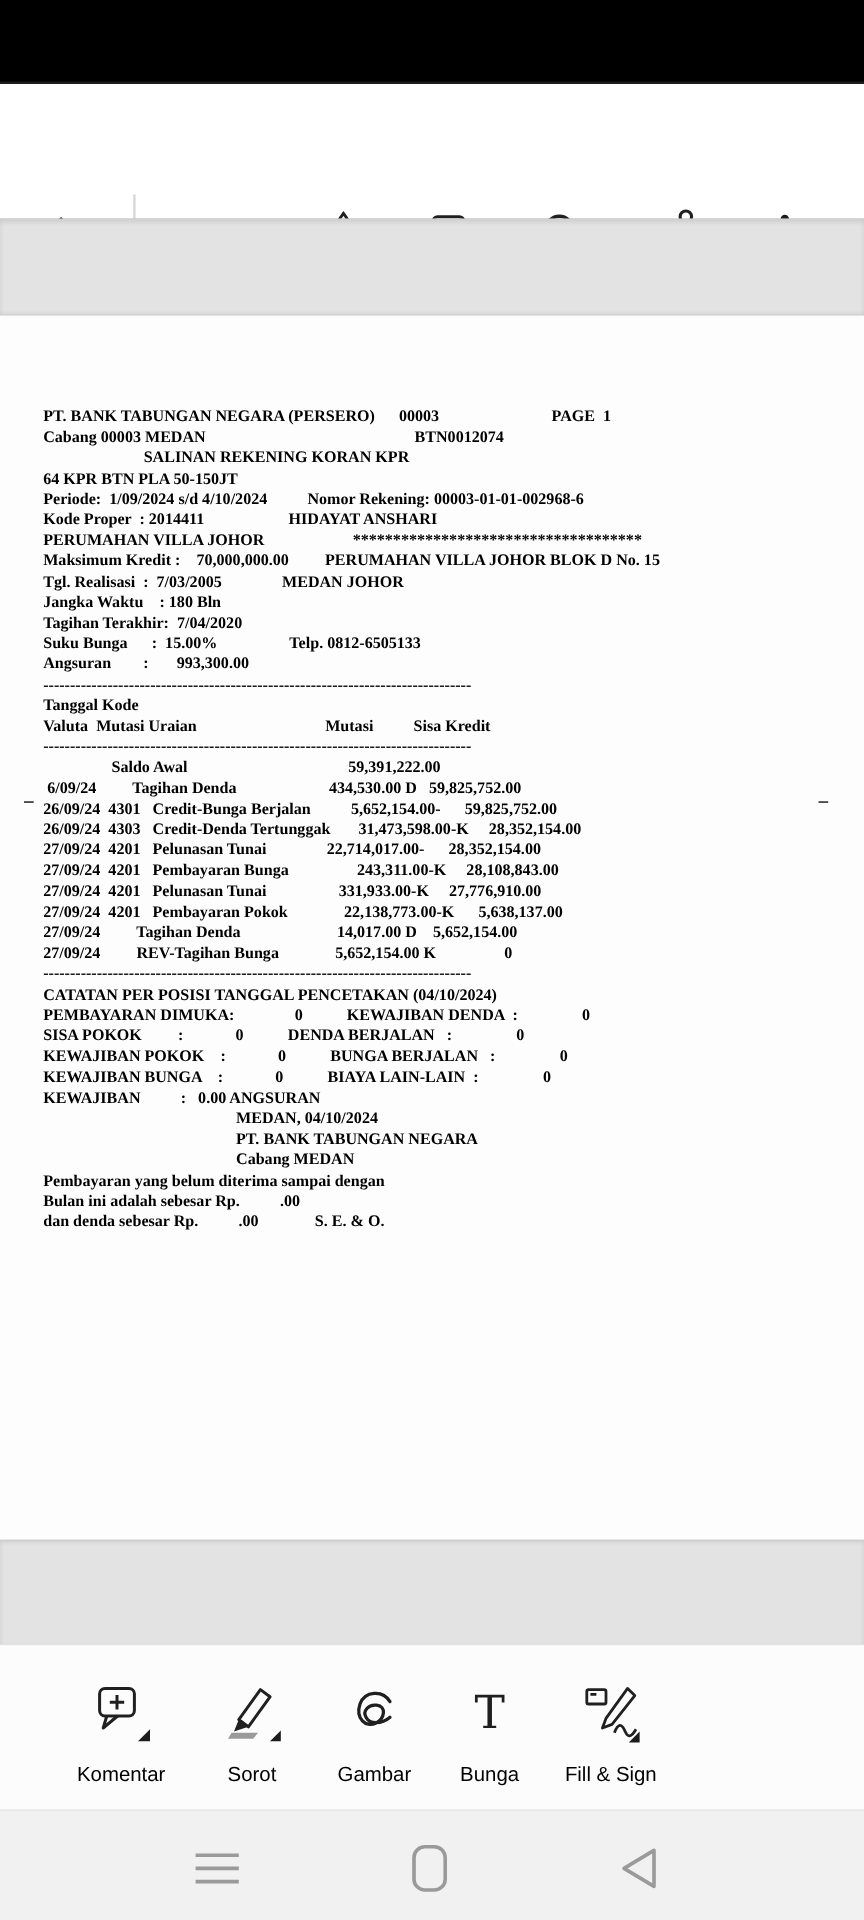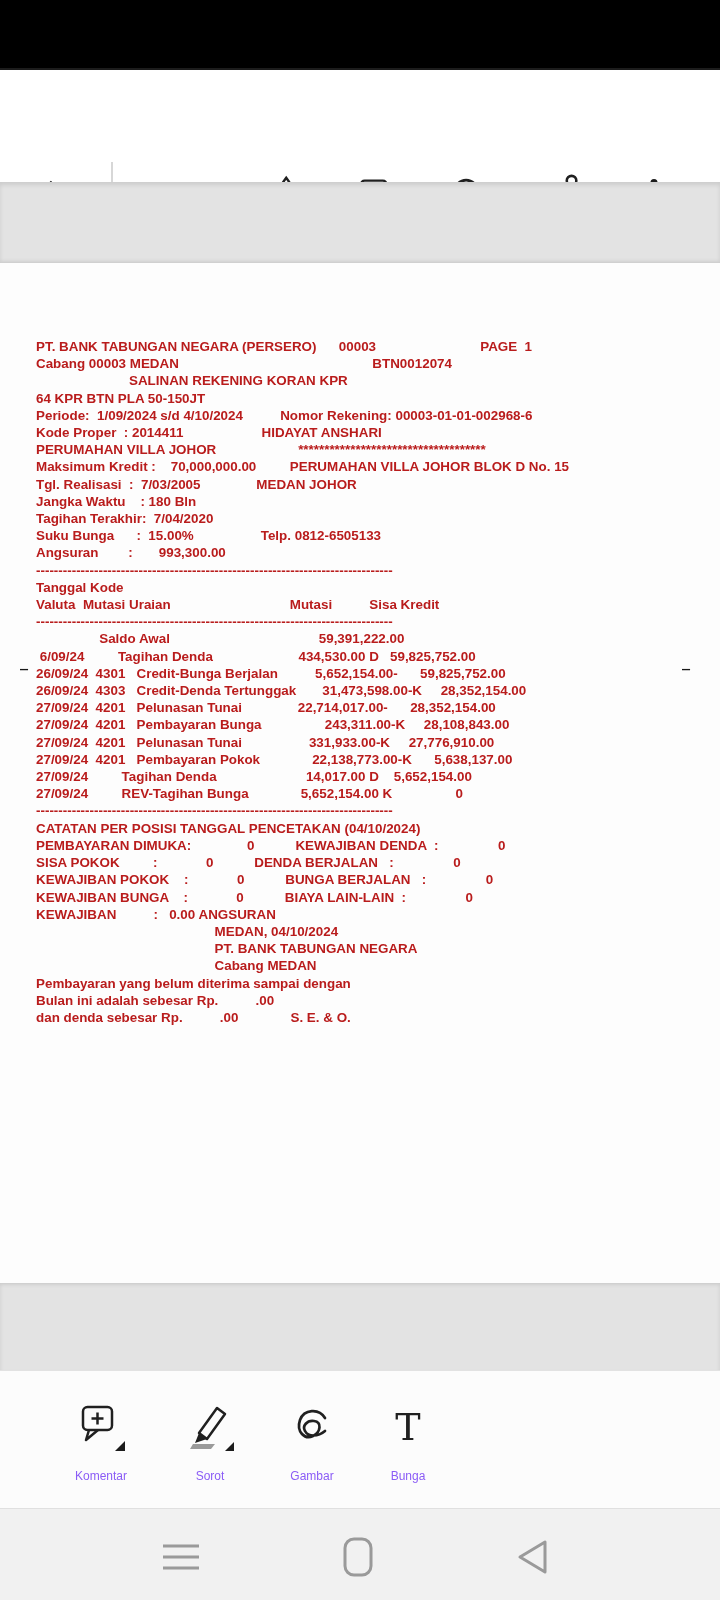--- a/index.html
+++ b/index.html
@@ -18,36 +18,36 @@
   
   .top-toolbar { left:0; top:70px; width:720px; height:112px; background:#ffffff; }
   .icon-btn { width:48px; height:48px; display:flex; align-items:center; justify-content:center; }
   .tt-divider { left:111px; top:92px; width:2px; height:78px; background:#d7d7d7; }
 
   
   .canvas { left:0; top:182px; width:720px; height:1188px; background:#e3e3e3; box-shadow: inset 0 3px 4px rgba(0,0,0,0.10); }
   .page { position:absolute; left:0; top:81px; width:720px; height:1020px; background:#fdfdfd; box-shadow:0 0 5px rgba(0,0,0,0.20); }
   .doc {
     position:absolute; left:36px; top:75px;
-    font-family:Liberation Sans, sans-serif;
+    font-family:Liberation Serif, serif;
     font-size:13.4px; line-height:17.2px; font-weight:bold;
-    color:#b91c1c; white-space:pre;
+    color:#000000; white-space:pre;
   }
   .scan-mark {
     position:absolute; top:392px;
     font-family:"DejaVu Sans Mono", monospace; font-size:13.4px; font-weight:bold; color:#181818;
   }
   .scan-mark.l { left:20px; }
   .scan-mark.r { left:682px; }
 
   
   .bottom-toolbar { left:0; top:1370px; width:720px; height:138px; background:#fcfcfc; border-top:1px solid #e2e2e2; }
   .tool-btn { position:absolute; top:30px; width:124px; height:104px; display:flex; flex-direction:column; align-items:center; }
   .tool-icon { width:50px; height:52px; position:relative; }
-  .tool-label { margin-top:16px; font-size:12px; color:#8b5cf6; white-space:nowrap; }
+  .tool-label { margin-top:16px; font-size:17px; color:#000000; white-space:nowrap; }
 
   
   .nav-bar { left:0; top:1508px; width:720px; height:92px; background:#f1f1f1; border-top:1px solid #e0e0e0; }
   .nav-btn { position:absolute; top:24px; width:56px; height:48px; display:flex; align-items:center; justify-content:center; }
 
   svg { display:block; }
   .t-glyph { font-family:"DejaVu Serif", serif; font-size:38px; color:#202020; line-height:48px; }
 </style>
 </head>
 <body>
@@ -219,20 +219,34 @@
     <div class="tool-label">Sorot</div>
   </div>
 
   <div class="tool-btn" style="left:346px;">
     <div class="tool-icon" style="display:flex;align-items:center;justify-content:center;">
       <span class="t-glyph">T</span>
     </div>
     <div class="tool-label">Bunga</div>
   </div>
 
+  <div class="tool-btn" style="left:447px;">
+    <div class="tool-icon">
+      <svg width="50" height="52" viewBox="0 0 50 52">
+          <g stroke="#202020" stroke-width="2.3" fill="none" stroke-linejoin="round">
+            <rect x="5" y="7" width="16" height="12" rx="1.5"></rect>
+            <path d="M8 11 H13"></path>
+            <path d="M39 6 L45 12 L26 36 L18 39 L21 31 Z"></path>
+            <path d="M28 43 c3 -8 6 -8 9 -1 c2 5 5 5 9 -2"></path>
+          </g>
+          <polygon points="40,51 49,51 49,42" fill="#1c1c1c"></polygon>
+        </svg>
+    </div>
+    <div class="tool-label">Fill &amp; Sign</div>
+  </div>
 
 </div>
 
 <div class="abs nav-bar">
   <div class="nav-btn" style="left:153px;">
     <span>
       <svg width="40" height="30" viewBox="0 0 40 30">
           <g stroke="#9a9a9a" stroke-width="3" fill="none">
             <path d="M2 4 H38"></path>
             <path d="M2 15 H38"></path>

